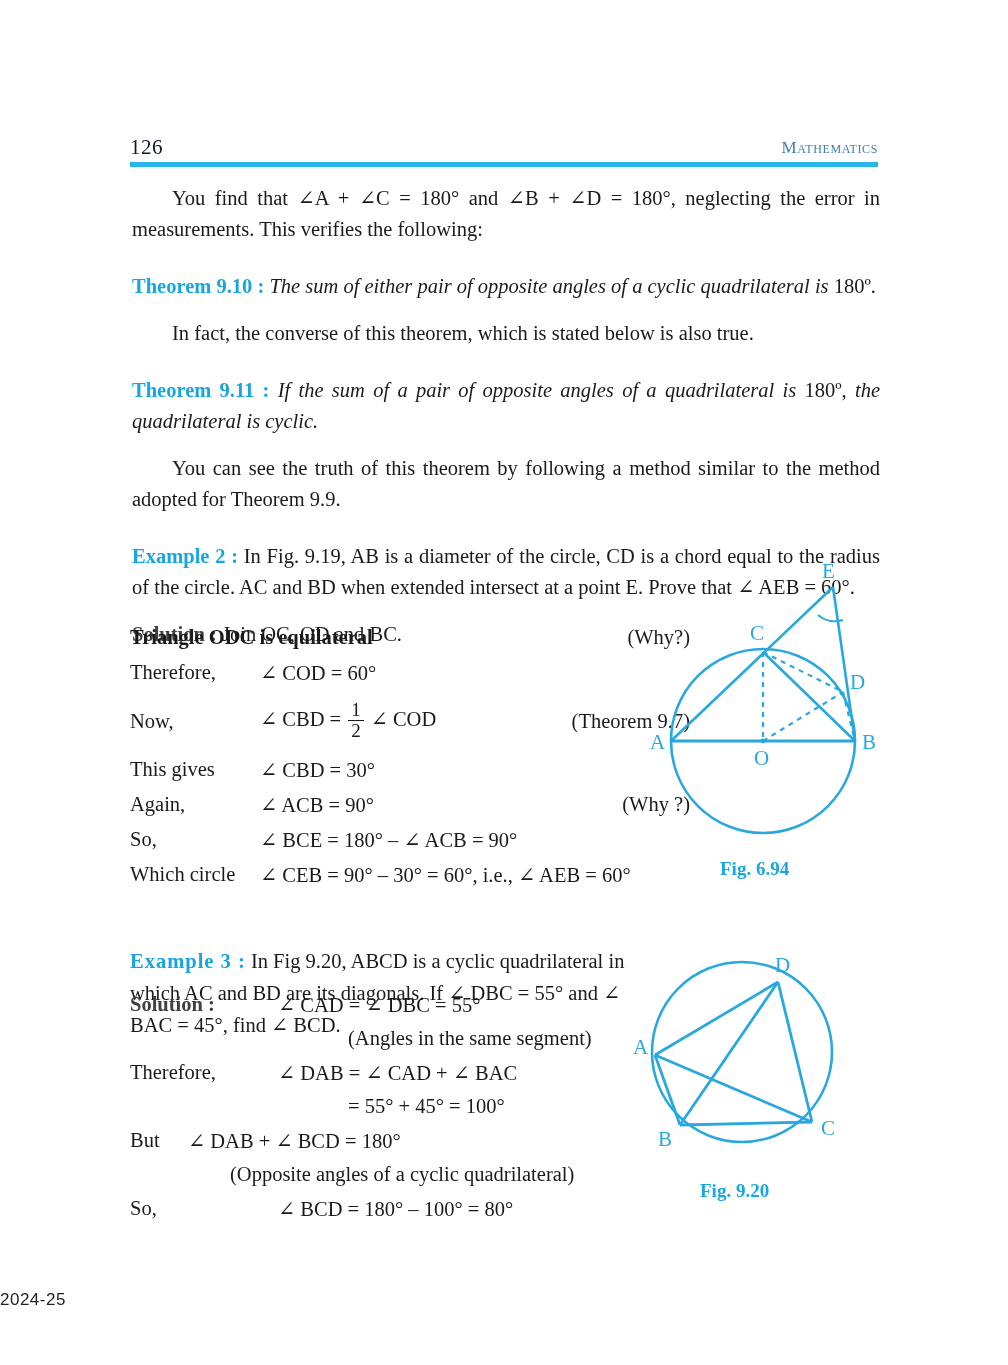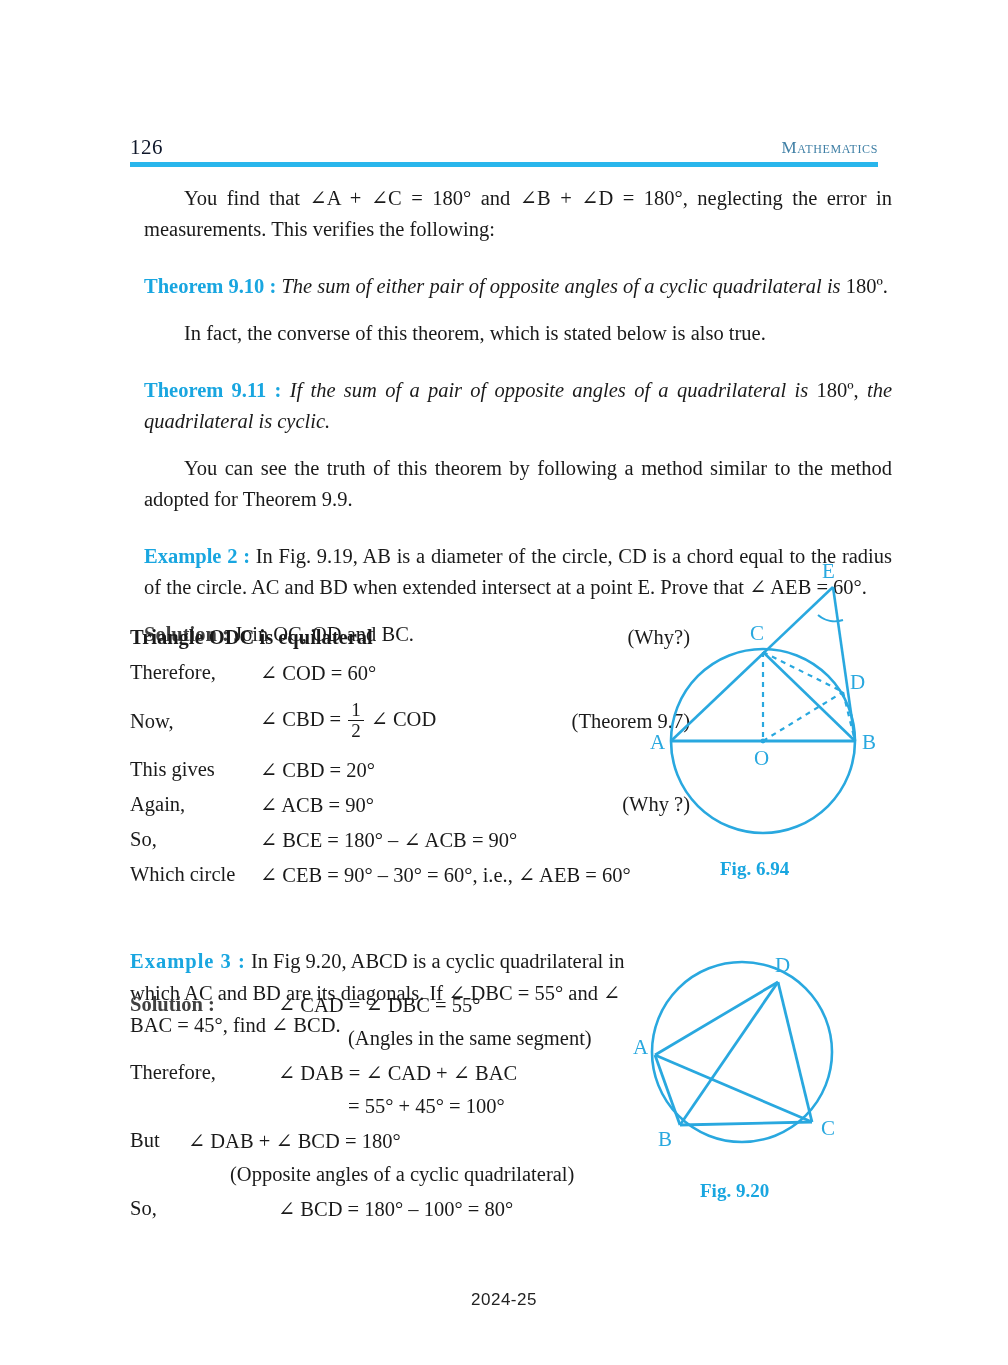--- a/index.html
+++ b/index.html
@@ -54,21 +54,21 @@
     left: 0;
     top: 27px;
     width: 748px;
     height: 5px;
     background: #29b6ec;
   }
 
   
   .content {
     position: absolute;
-    left: 144px;
+    left: 132px;
     top: 183px;
     width: 748px;
   }
   p.para {
     margin: 0;
     font-size: 20.5px;
     line-height: 31px;
     text-align: justify;
   }
   p.para.indent { text-indent: 40px; }
@@ -163,21 +163,21 @@
     font-size: 21px;
     fill: #29a8df;
   }
 
   
   .footer {
     position: absolute;
     left: 0;
     top: 1290px;
     width: 1008px;
-    text-align: center;
+    text-align: left;
     font-family: "Liberation Sans", sans-serif;
     font-size: 17px;
     color: #222;
     letter-spacing: 0.5px;
   }
 </style>
 </head>
 <body>
 
 <div class="page">
@@ -235,21 +235,21 @@
         <span>∠ CBD  =</span><span class="frac">
             <span class="num">1</span>
             <span class="den">2</span>
           </span><span>∠ COD</span>
       </div>
       <div class="col-why">(Theorem 9.7)</div>
     </div>
 
     <div class="step-row">
       <div class="col-lead">This gives</div>
-      <div class="col-mid">∠ CBD = 20°</div>
+      <div class="col-mid">∠ CBD = 30°</div>
     </div>
 
     <div class="step-row">
       <div class="col-lead">Again,</div>
       <div class="col-mid">∠ ACB = 90°</div>
       <div class="col-why">(Why ?)</div>
     </div>
 
     <div class="step-row">
       <div class="col-lead">So,</div>

